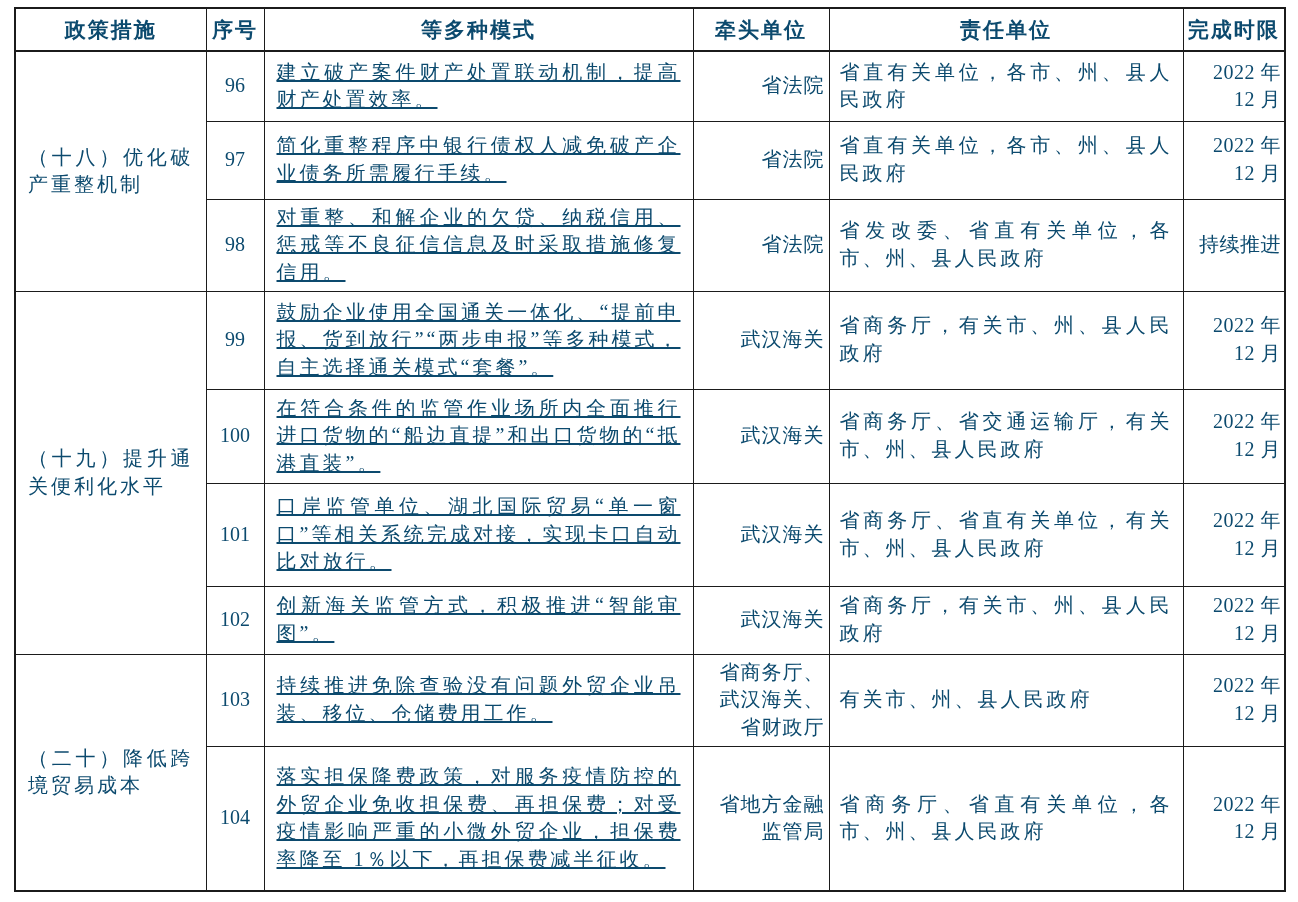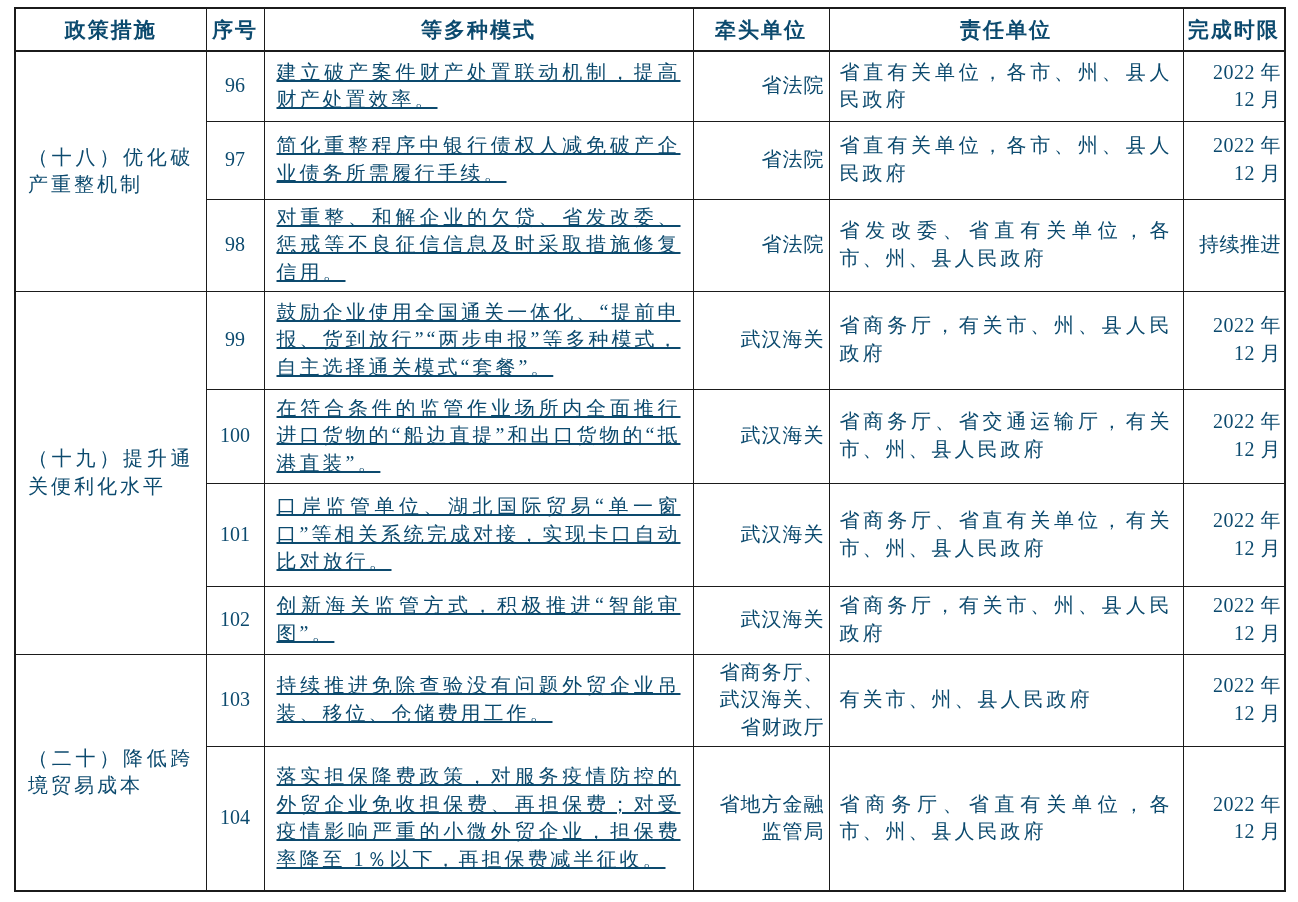--- a/index.html
+++ b/index.html
@@ -117,21 +117,21 @@
     <tr style="height:78px">
       <td class="no">97</td>
       <td class="task">简化重整程序中银行债权人减免破产企业债务所需履行手续。</td>
       <td class="lead">省法院</td>
       <td class="resp">省直有关单位，各市、州、县人民政府</td>
       <td class="deadline">2022 年
 12 月</td>
     </tr>
     <tr style="height:92px">
       <td class="no">98</td>
-      <td class="task">对重整、和解企业的欠贷、省发改委、惩戒等不良征信信息及时采取措施修复信用。</td>
+      <td class="task">对重整、和解企业的欠贷、纳税信用、惩戒等不良征信信息及时采取措施修复信用。</td>
       <td class="lead">省法院</td>
       <td class="resp">省发改委、省直有关单位，各市、州、县人民政府</td>
       <td class="deadline">持续推进</td>
     </tr>
 
     <tr style="height:98px">
       <td class="policy" rowspan="4">（十九）提升通关便利化水平</td>
       <td class="no">99</td>
       <td class="task">鼓励企业使用全国通关一体化、“提前申报、货到放行”“两步申报”等多种模式，自主选择通关模式“套餐”。</td>
       <td class="lead">武汉海关</td>

